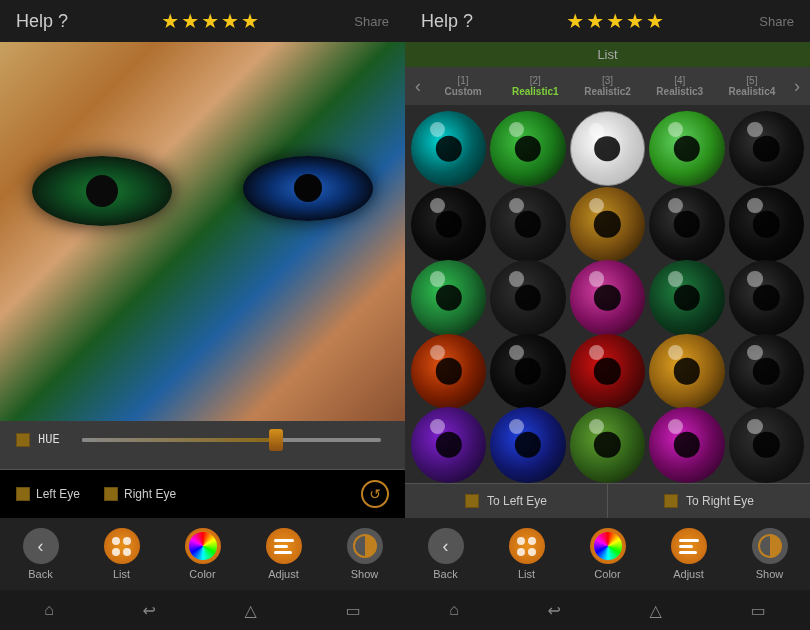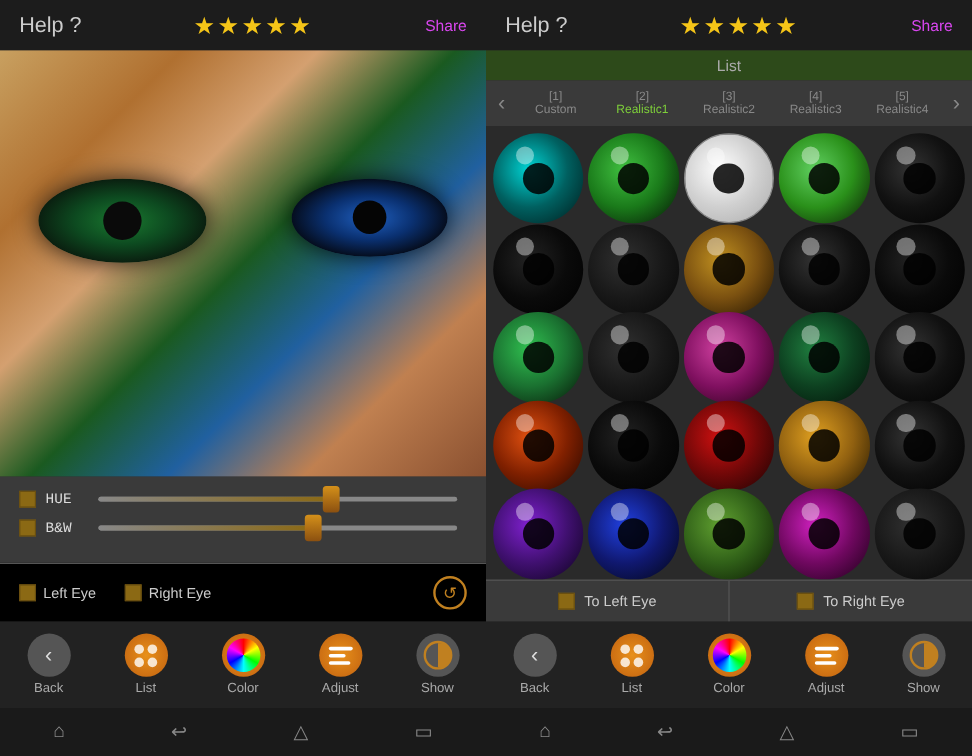--- a/index.html
+++ b/index.html
@@ -35,21 +35,21 @@
     .header-help {
       color: #ccc;
       font-size: 18px;
     }
     .header-stars {
       color: #f5c518;
       font-size: 20px;
       letter-spacing: 2px;
     }
     .header-share {
-      color: #d946ef;
+      color: #737373;
       font-size: 13px;
     }
 
     
     .left-panel .eye-image {
       flex: 1;
       background: linear-gradient(135deg, #c8a060 0%, #b07030 20%, #d4a070 35%, #1a5a20 50%, #2060a0 65%, #c08050 80%, #8a5030 100%);
       position: relative;
       overflow: hidden;
       min-height: 0;
@@ -264,20 +264,21 @@
       font-size: 10px;
       padding: 2px;
     }
     .tab-item .tab-num {
       color: #888;
       display: block;
     }
     .tab-item .tab-name {
       display: block;
       color: #888;
+      font-weight: bold;
     }
     .tab-item.active .tab-name {
       color: #7ecf3a;
     }
 
     
     .eye-grid {
       flex: 1;
       background: #2a2a2a;
       padding: 6px;
@@ -431,28 +432,20 @@
 
     <div class="slider-row">
       <div class="slider-checkbox"></div>
       <span class="slider-label">HUE</span>
       <div class="slider-track">
         <div class="slider-fill" style="width:65%"></div>
         <div class="slider-thumb" style="left:calc(65% - 7px)"></div>
       </div>
     </div>
 
-    <div class="slider-row">
-      <div class="slider-checkbox"></div>
-      <span class="slider-label">B&amp;W</span>
-      <div class="slider-track">
-        <div class="slider-fill" style="width:60%"></div>
-        <div class="slider-thumb" style="left:calc(60% - 7px)"></div>
-      </div>
-    </div>
   </div>
 
   <div class="eye-selectors">
     <div class="eye-selector-btn">
       <div class="eye-selector-icon"></div>
       <span class="eye-selector-label">Left Eye</span>
     </div>
     <div class="eye-selector-btn">
       <div class="eye-selector-icon"></div>
       <span class="eye-selector-label">Right Eye</span>

